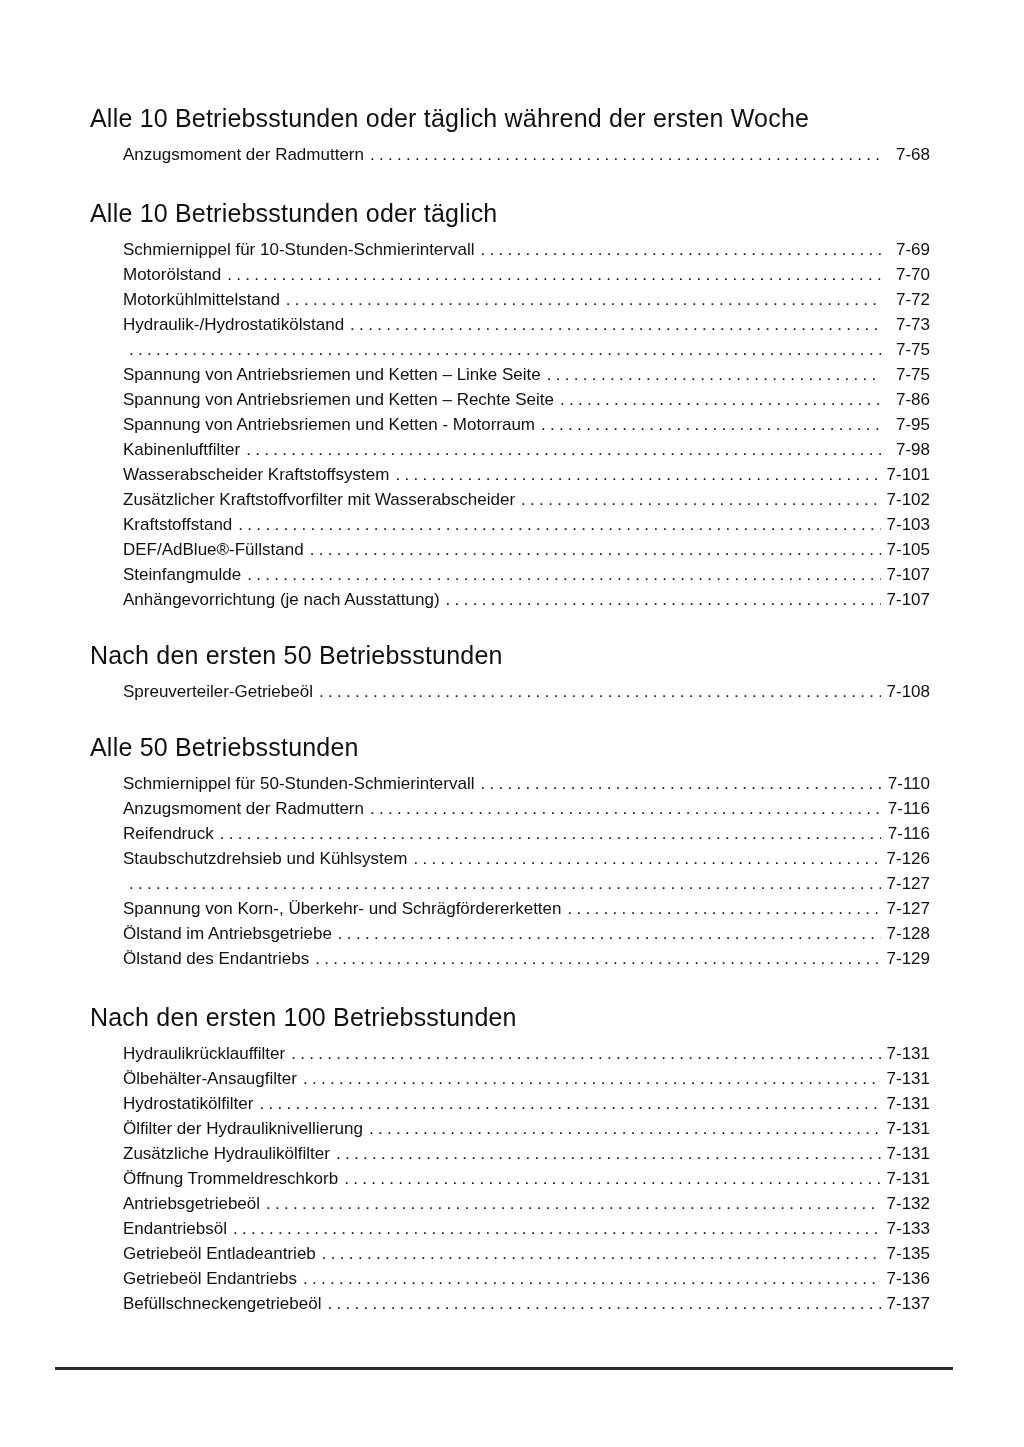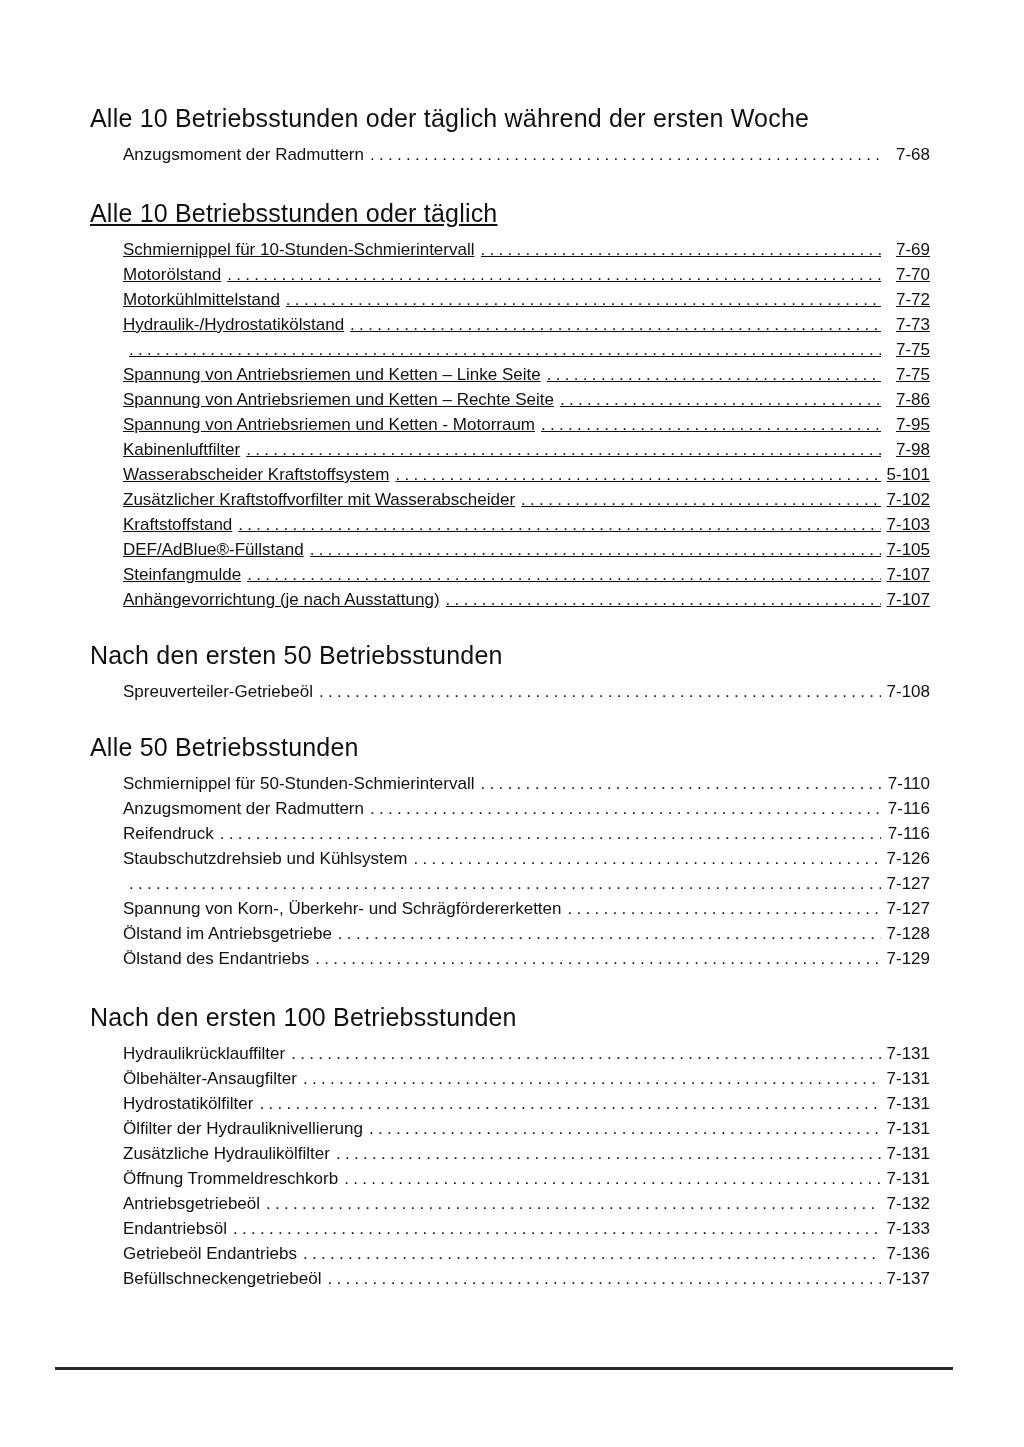--- a/index.html
+++ b/index.html
@@ -49,21 +49,21 @@
     font-size: 17px;
     color: #111111;
   }
   .toc-page-num {
     flex: 0 0 auto;
     min-width: 44px;
     text-align: right;
   }
   
   .sec-0 { margin-bottom: 30px; }
-  .sec-1 { margin-bottom: 27px; text-decoration: underline; }
+  .sec-1 { margin-bottom: 27px; }
   .sec-2 { margin-bottom: 27px; }
   .sec-3 { margin-bottom: 30px; }
   .sec-4 { margin-bottom: 0; }
   .footer-rule {
     position: absolute;
     left: 55px;
     top: 1367px;
     width: 898px;
     height: 3px;
     background: #2a2a2a;
@@ -130,21 +130,21 @@
           <span class="toc-page-num">7-95</span>
         </div>
         <div class="toc-row">
           <span class="toc-title">Kabinenluftfilter</span>
           <span class="toc-leader"></span>
           <span class="toc-page-num">7-98</span>
         </div>
         <div class="toc-row">
           <span class="toc-title">Wasserabscheider Kraftstoffsystem</span>
           <span class="toc-leader"></span>
-          <span class="toc-page-num">5-101</span>
+          <span class="toc-page-num">7-101</span>
         </div>
         <div class="toc-row">
           <span class="toc-title">Zusätzlicher Kraftstoffvorfilter mit Wasserabscheider</span>
           <span class="toc-leader"></span>
           <span class="toc-page-num">7-102</span>
         </div>
         <div class="toc-row">
           <span class="toc-title">Kraftstoffstand</span>
           <span class="toc-leader"></span>
           <span class="toc-page-num">7-103</span>
@@ -260,20 +260,25 @@
           <span class="toc-title">Antriebsgetriebeöl</span>
           <span class="toc-leader"></span>
           <span class="toc-page-num">7-132</span>
         </div>
         <div class="toc-row">
           <span class="toc-title">Endantriebsöl</span>
           <span class="toc-leader"></span>
           <span class="toc-page-num">7-133</span>
         </div>
         <div class="toc-row">
+          <span class="toc-title">Getriebeöl Entladeantrieb</span>
+          <span class="toc-leader"></span>
+          <span class="toc-page-num">7-135</span>
+        </div>
+        <div class="toc-row">
           <span class="toc-title">Getriebeöl Endantriebs</span>
           <span class="toc-leader"></span>
           <span class="toc-page-num">7-136</span>
         </div>
         <div class="toc-row">
           <span class="toc-title">Befüllschneckengetriebeöl</span>
           <span class="toc-leader"></span>
           <span class="toc-page-num">7-137</span>
         </div>
       </div>

